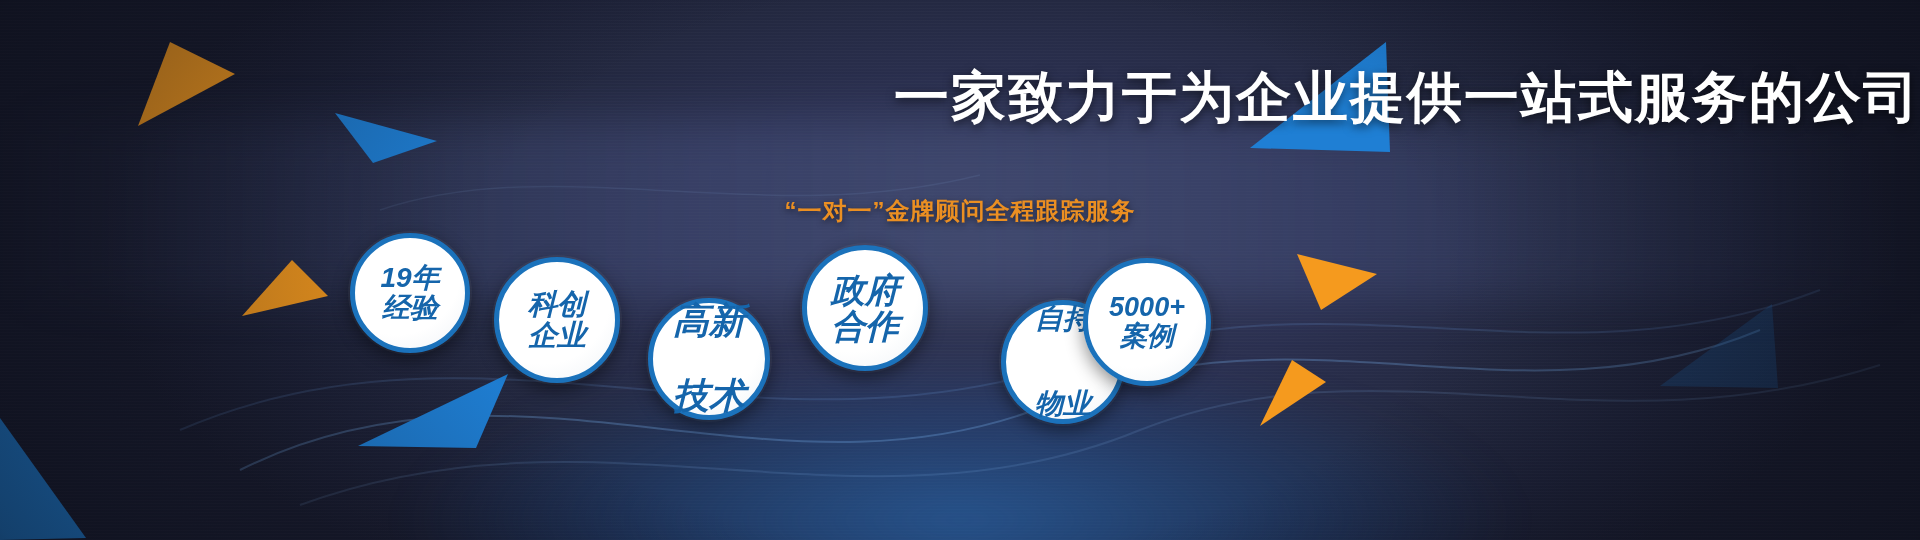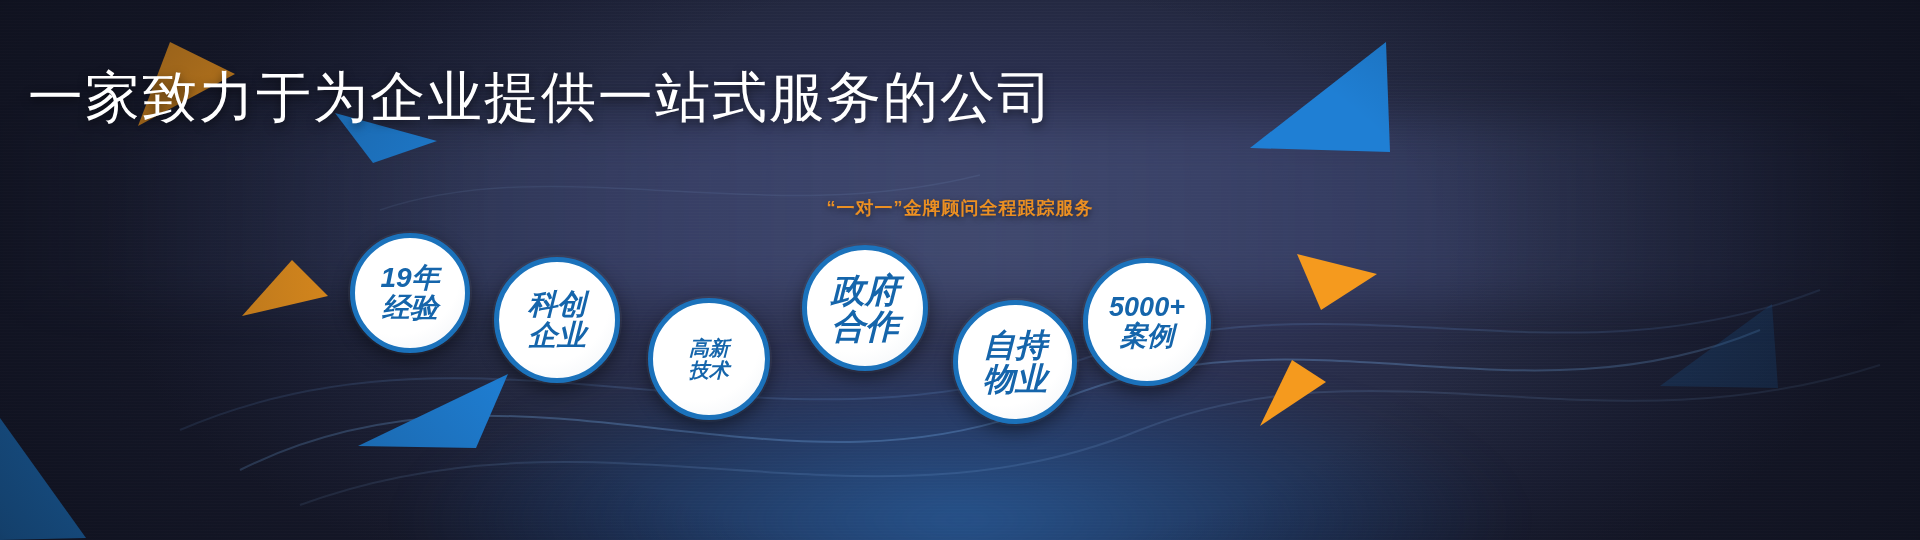--- a/index.html
+++ b/index.html
@@ -44,24 +44,24 @@
   
   .tri{position:absolute;pointer-events:none;}
 
   
   .curves{position:absolute;inset:0;pointer-events:none;}
 
   
   .content{position:absolute;inset:0;}
   .headline{
     position:absolute;top:70px;left:0;right:0;
-    text-align:left;
+    text-align:right;
     color:#ffffff;
     font-size:55px;
-    font-weight:normal;
+    font-weight:bold;
     letter-spacing:2px;
     line-height:1;
     text-shadow:0 3px 10px rgba(0,0,0,.55);
     white-space:nowrap;
     padding-left:28px;
   }
   .subtitle-en{
     position:absolute;top:141px;left:0;right:0;
     text-align:center;
     font-size:40px;
@@ -70,21 +70,21 @@
     font-weight:300;
     color:transparent;
     -webkit-text-stroke:1.3px #e8952a;
     text-stroke:1.3px #e8952a;
     white-space:nowrap;
   }
   .tagline{
     position:absolute;top:199px;left:0;right:0;
     text-align:center;
     color:#eb8f22;
-    font-size:18px;
+    font-size:24px;
     font-weight:bold;
     letter-spacing:1px;
     line-height:1;
     white-space:nowrap;
     text-shadow:0 2px 6px rgba(0,0,0,.5);
   }
 
   
   .badges{position:absolute;inset:0;}
   .badge{
@@ -163,31 +163,31 @@
     <div class="badge" style="left:350px;top:233px;width:120px;height:120px;font-size:28px;font-style:italic;">
       <span class="l1">19年</span>
       <span class="l2">经验</span>
     </div>
 
     <div class="badge" style="left:494px;top:257px;width:126px;height:126px;font-size:29px;">
       <span class="l1">科创</span>
       <span class="l2">企业</span>
     </div>
 
-    <div class="badge" style="left:648px;top:298px;width:122px;height:122px;font-size:20px;">
+    <div class="badge" style="left:648px;top:298px;width:122px;height:122px;font-size:36px;justify-content:space-between;">
       <span class="l1">高新</span>
       <span class="l2">技术</span>
     </div>
 
     <div class="badge" style="left:802px;top:245px;width:126px;height:126px;font-size:34px;">
       <span class="l1">政府</span>
       <span class="l2">合作</span>
     </div>
 
-    <div class="badge" style="left:953px;top:300px;width:124px;height:124px;font-size:32px;">
+    <div class="badge" style="left:1001px;top:300px;width:124px;height:124px;font-size:28px;justify-content:space-between;">
       <span class="l1">自持</span>
       <span class="l2">物业</span>
     </div>
 
     <div class="badge" style="left:1083px;top:258px;width:128px;height:128px;font-size:27px;">
       <span class="l1">5000+</span>
       <span class="l2">案例</span>
     </div>
 
   </div>

